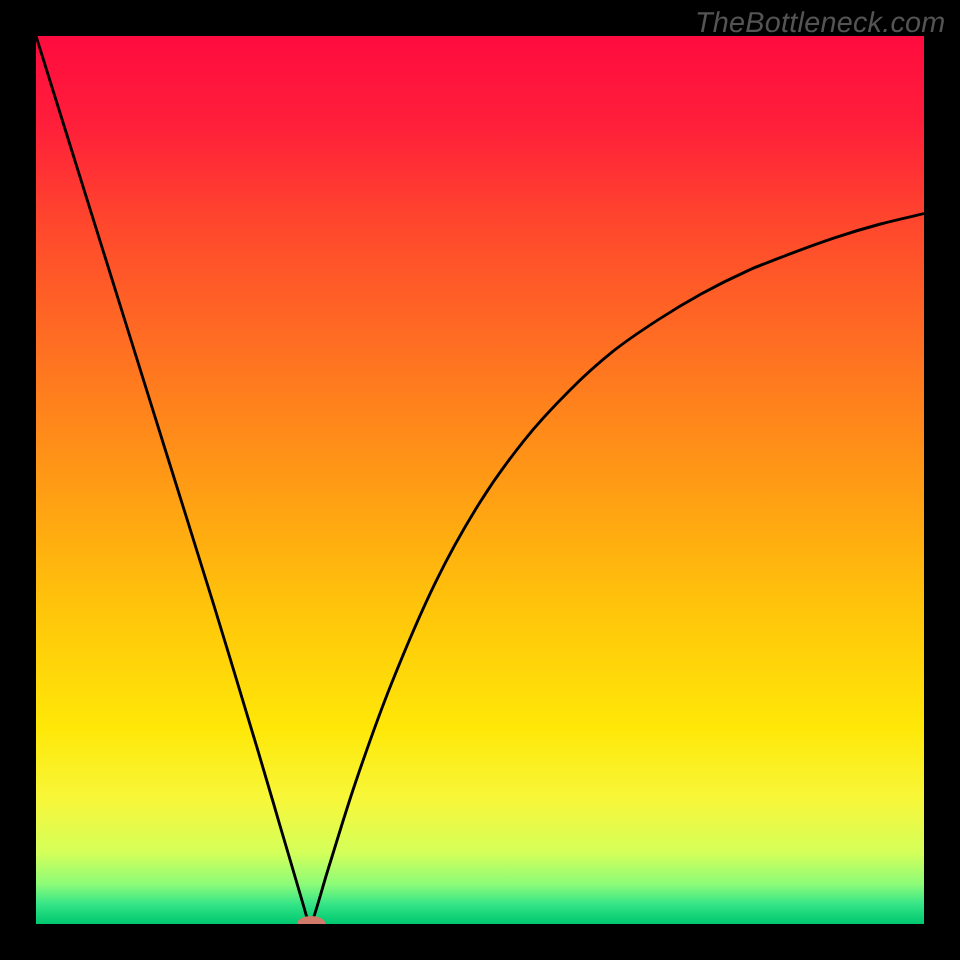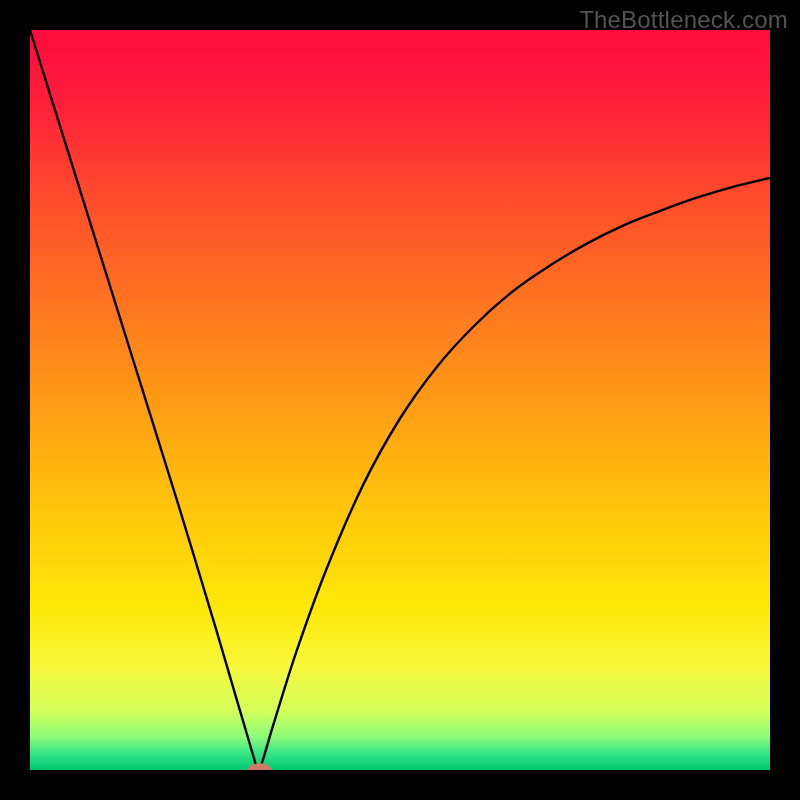--- a/index.html
+++ b/index.html
@@ -9,20 +9,21 @@
     height: 800px;
     background: #000;
     overflow: hidden;
     font-family: Arial, Helvetica, sans-serif;
   }
   .frame {
     position: relative;
     width: 800px;
     height: 800px;
     background: #000;
+    font-style: italic;
   }
   .plot-area {
     position: absolute;
     left: 30px;
     top: 30px;
     width: 740px;
     height: 740px;
   }
   .watermark {
     position: absolute;

